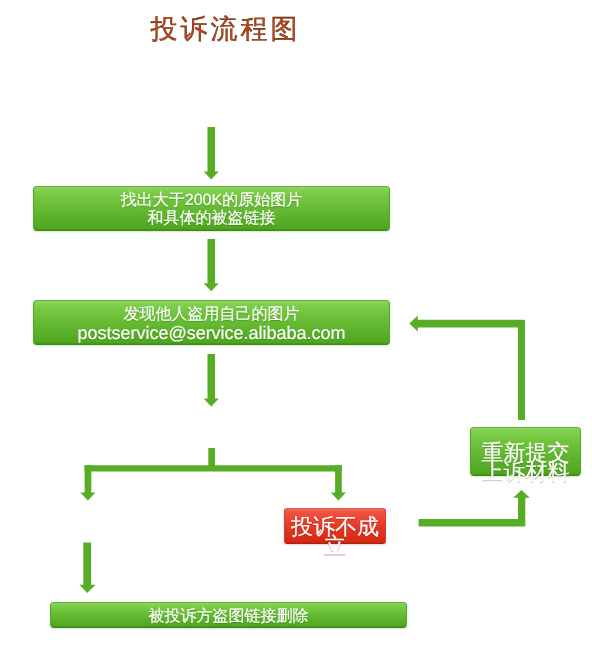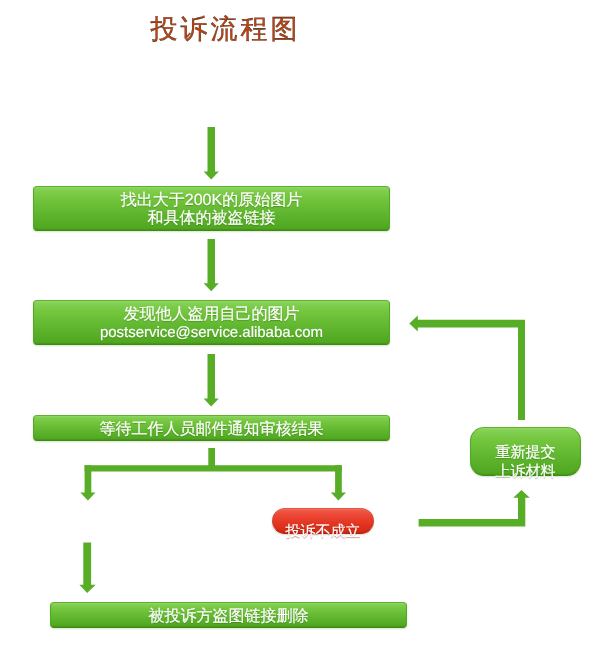--- a/index.html
+++ b/index.html
@@ -84,29 +84,28 @@
                 0 1px 2px rgba(170,110,95,0.30);
     text-shadow: 0 1px 1px rgba(125,15,10,0.55);
   }
   .node.stack {
     flex-direction: column;
   }
   .node .line {
     display: block;
   }
   .node .line.email {
-    font-size: 15px;
+    font-size: 18px;
     letter-spacing: -0.02px;
   }
   
   .node.lg {
-    font-size: 15px;
+    font-size: 22px;
     line-height: 19px;
     padding-top: 20px;
-    border-radius: 14px;
   }
 
   
   svg.arrows {
     position: absolute;
     left: 0;
     top: 0;
     width: 592px;
     height: 656px;
     overflow: visible;
@@ -137,23 +136,22 @@
 
 
   <div class="node green" id="n2" style="left:33px;top:186px;width:357px;height:45px;">找出大于200K的原始图片
 和具体的被盗链接</div>
 
   <div class="node green stack" id="n3" style="left:33px;top:300px;width:357px;height:45px;">
     <span class="line">发现他人盗用自己的图片</span>
     <span class="line email">postservice@service.alibaba.com</span>
   </div>
 
-  <div class="node green" id="n4" style="left:33px;top:415px;width:357px;height:26px;">等待工作人员邮件通知审核结果</div>
 
 
-  <div class="node red lg" id="n6" style="left:272px;top:508px;width:102px;height:26px;">投诉不成立</div>
+  <div class="node red lg" id="n6" style="left:284px;top:508px;width:102px;height:36px;">投诉不成立</div>
 
   <div class="node green lg" id="n7" style="left:470px;top:427px;width:111px;height:49px;">重新提交
 上诉材料</div>
 
   <div class="node green" id="n8" style="left:50px;top:602px;width:357px;height:26px;">被投诉方盗图链接删除</div>
 
 </div>
 
 </body></html>

